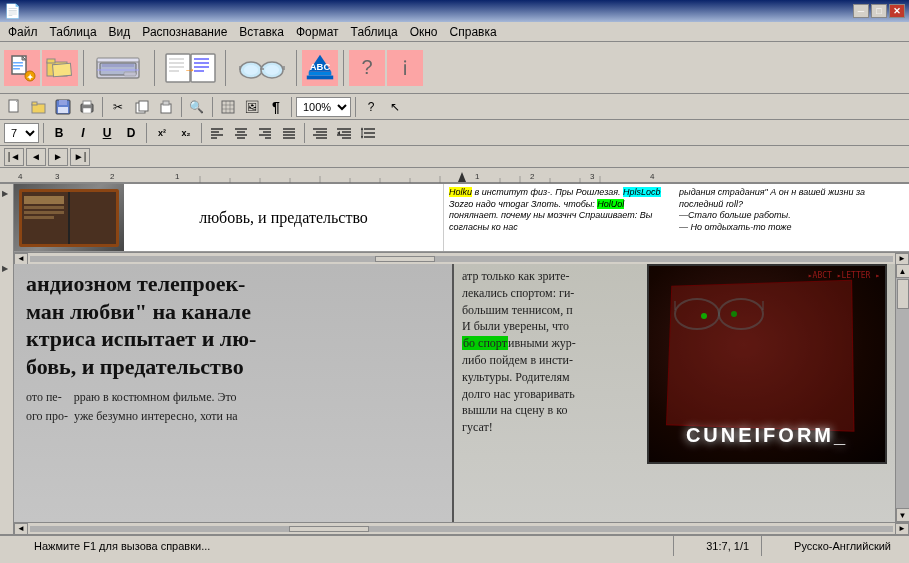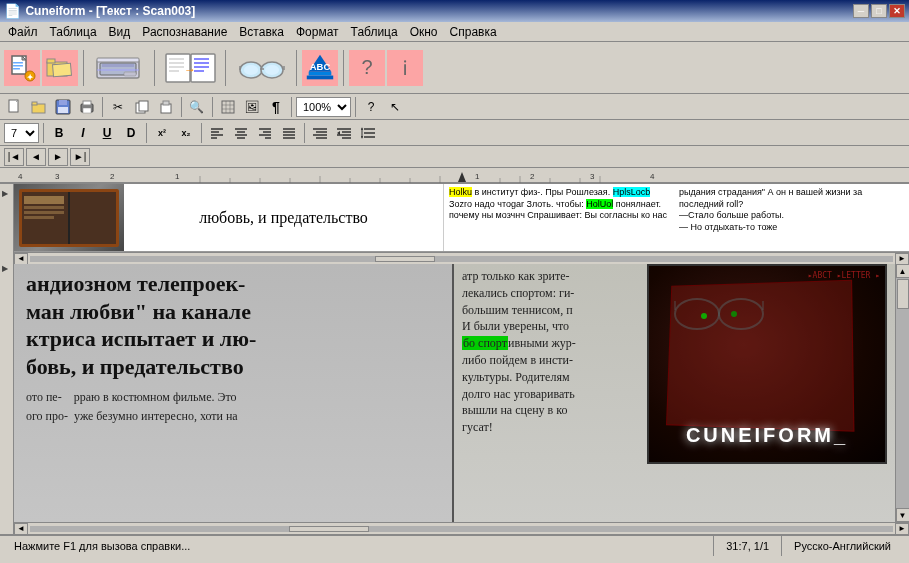--- a/index.html
+++ b/index.html
@@ -198,20 +198,21 @@
       position: relative;
     }
 
     #upper-right {
       flex: 1;
       padding: 2px 6px;
       font-size: 10px;
       display: flex;
       gap: 8px;
       overflow: hidden;
+      font-style: italic;
     }
 
     
     .h-scrollbar {
       height: 12px;
       background: #d4d0c8;
       border-top: 1px solid #888;
       display: flex;
       align-items: center;
     }
@@ -243,20 +244,21 @@
       padding: 0 6px;
       font-size: 11px;
       gap: 0;
     }
     .status-section {
       padding: 0 8px;
       border-right: 1px solid #888;
       height: 100%;
       display: flex;
       align-items: center;
+      margin-left: 20px;
     }
     .status-section:last-child { border-right: none; }
 
     
     #v-scrollbar {
       width: 14px;
       background: #d4d0c8;
       border-left: 1px solid #888;
       display: flex;
       flex-direction: column;
@@ -293,21 +295,20 @@
       background: #888;
       margin: 0 3px;
     }
   </style>
 </head>
 <body>
 
 <div id="title-bar">
   <div id="title-bar-left">
     <span style="font-size:14px;">📄</span>
-    <span>Cuneiform - [Текст : Scan003]</span>
   </div>
   <div id="title-bar-controls">
     <div class="title-btn">─</div>
     <div class="title-btn">□</div>
     <div class="title-btn" style="background:#c0392b; color:white;">✕</div>
   </div>
 </div>
 
 <div id="menu-bar">
   <div class="menu-item">Файл</div>

